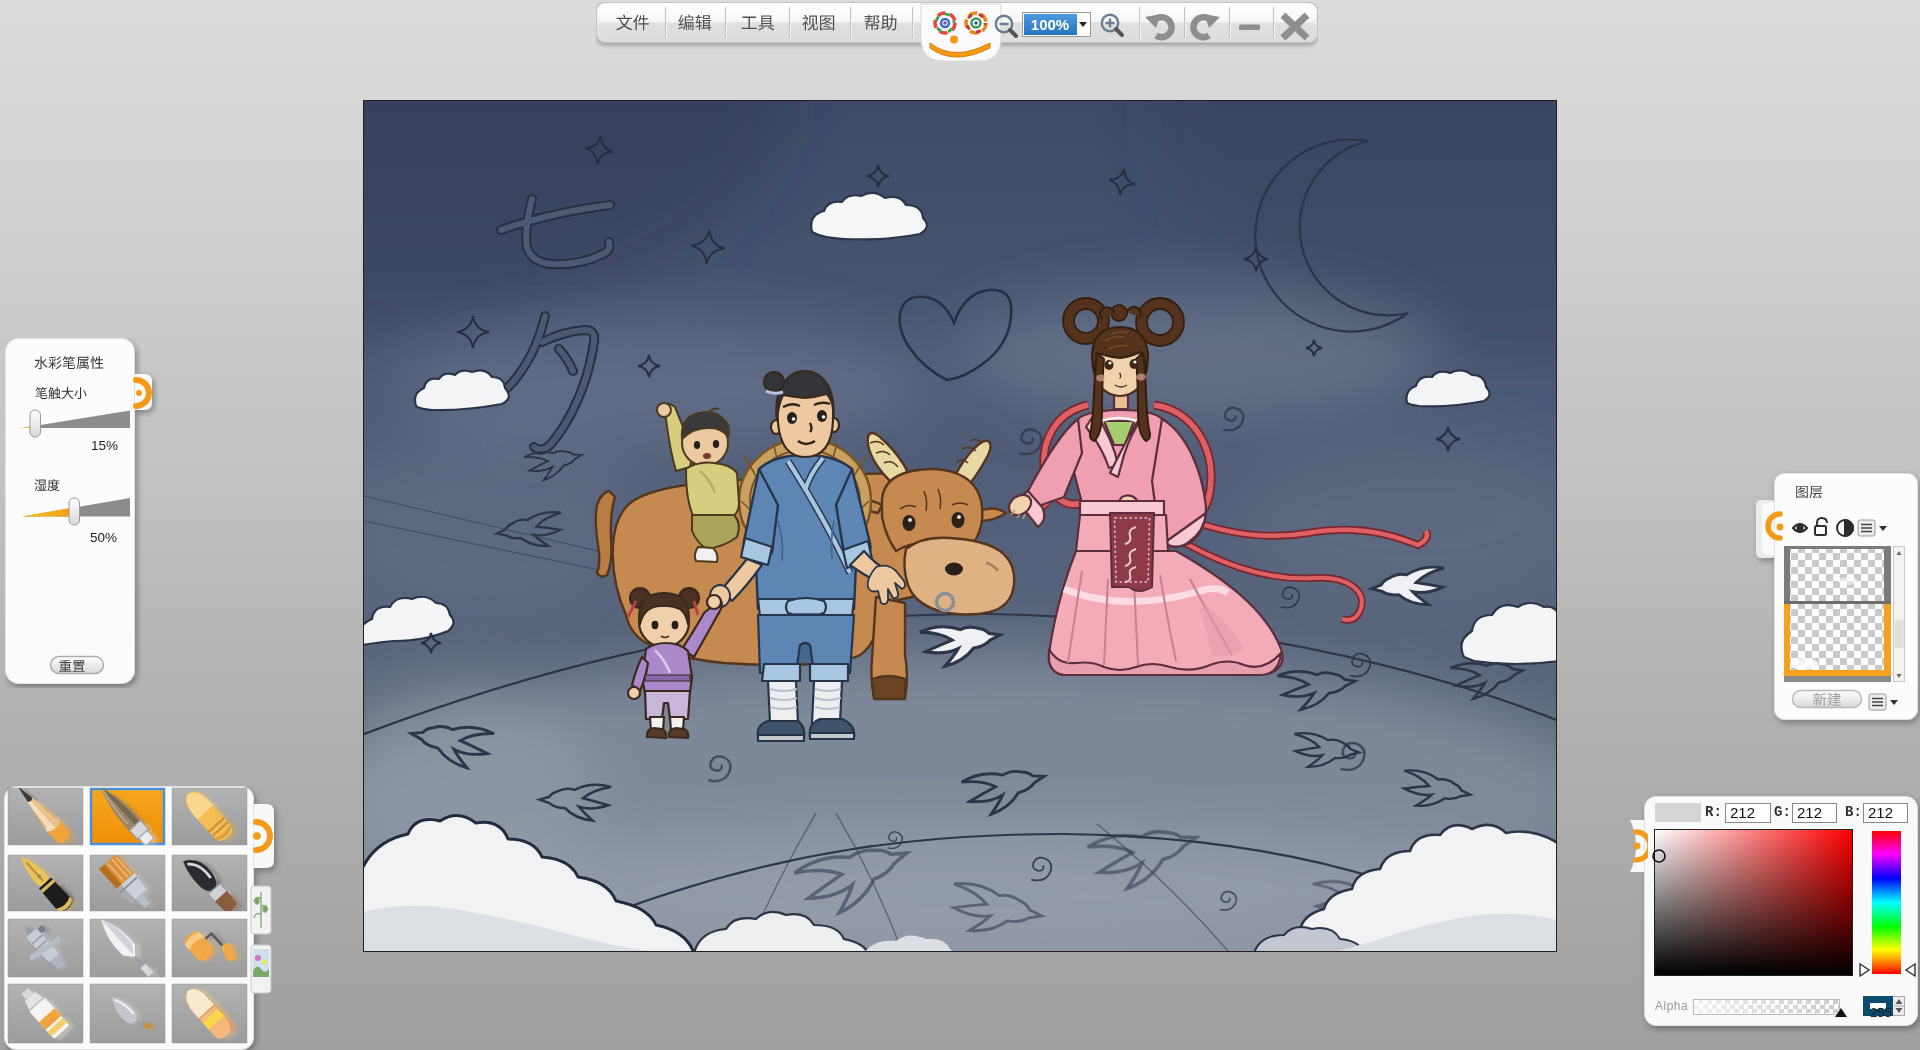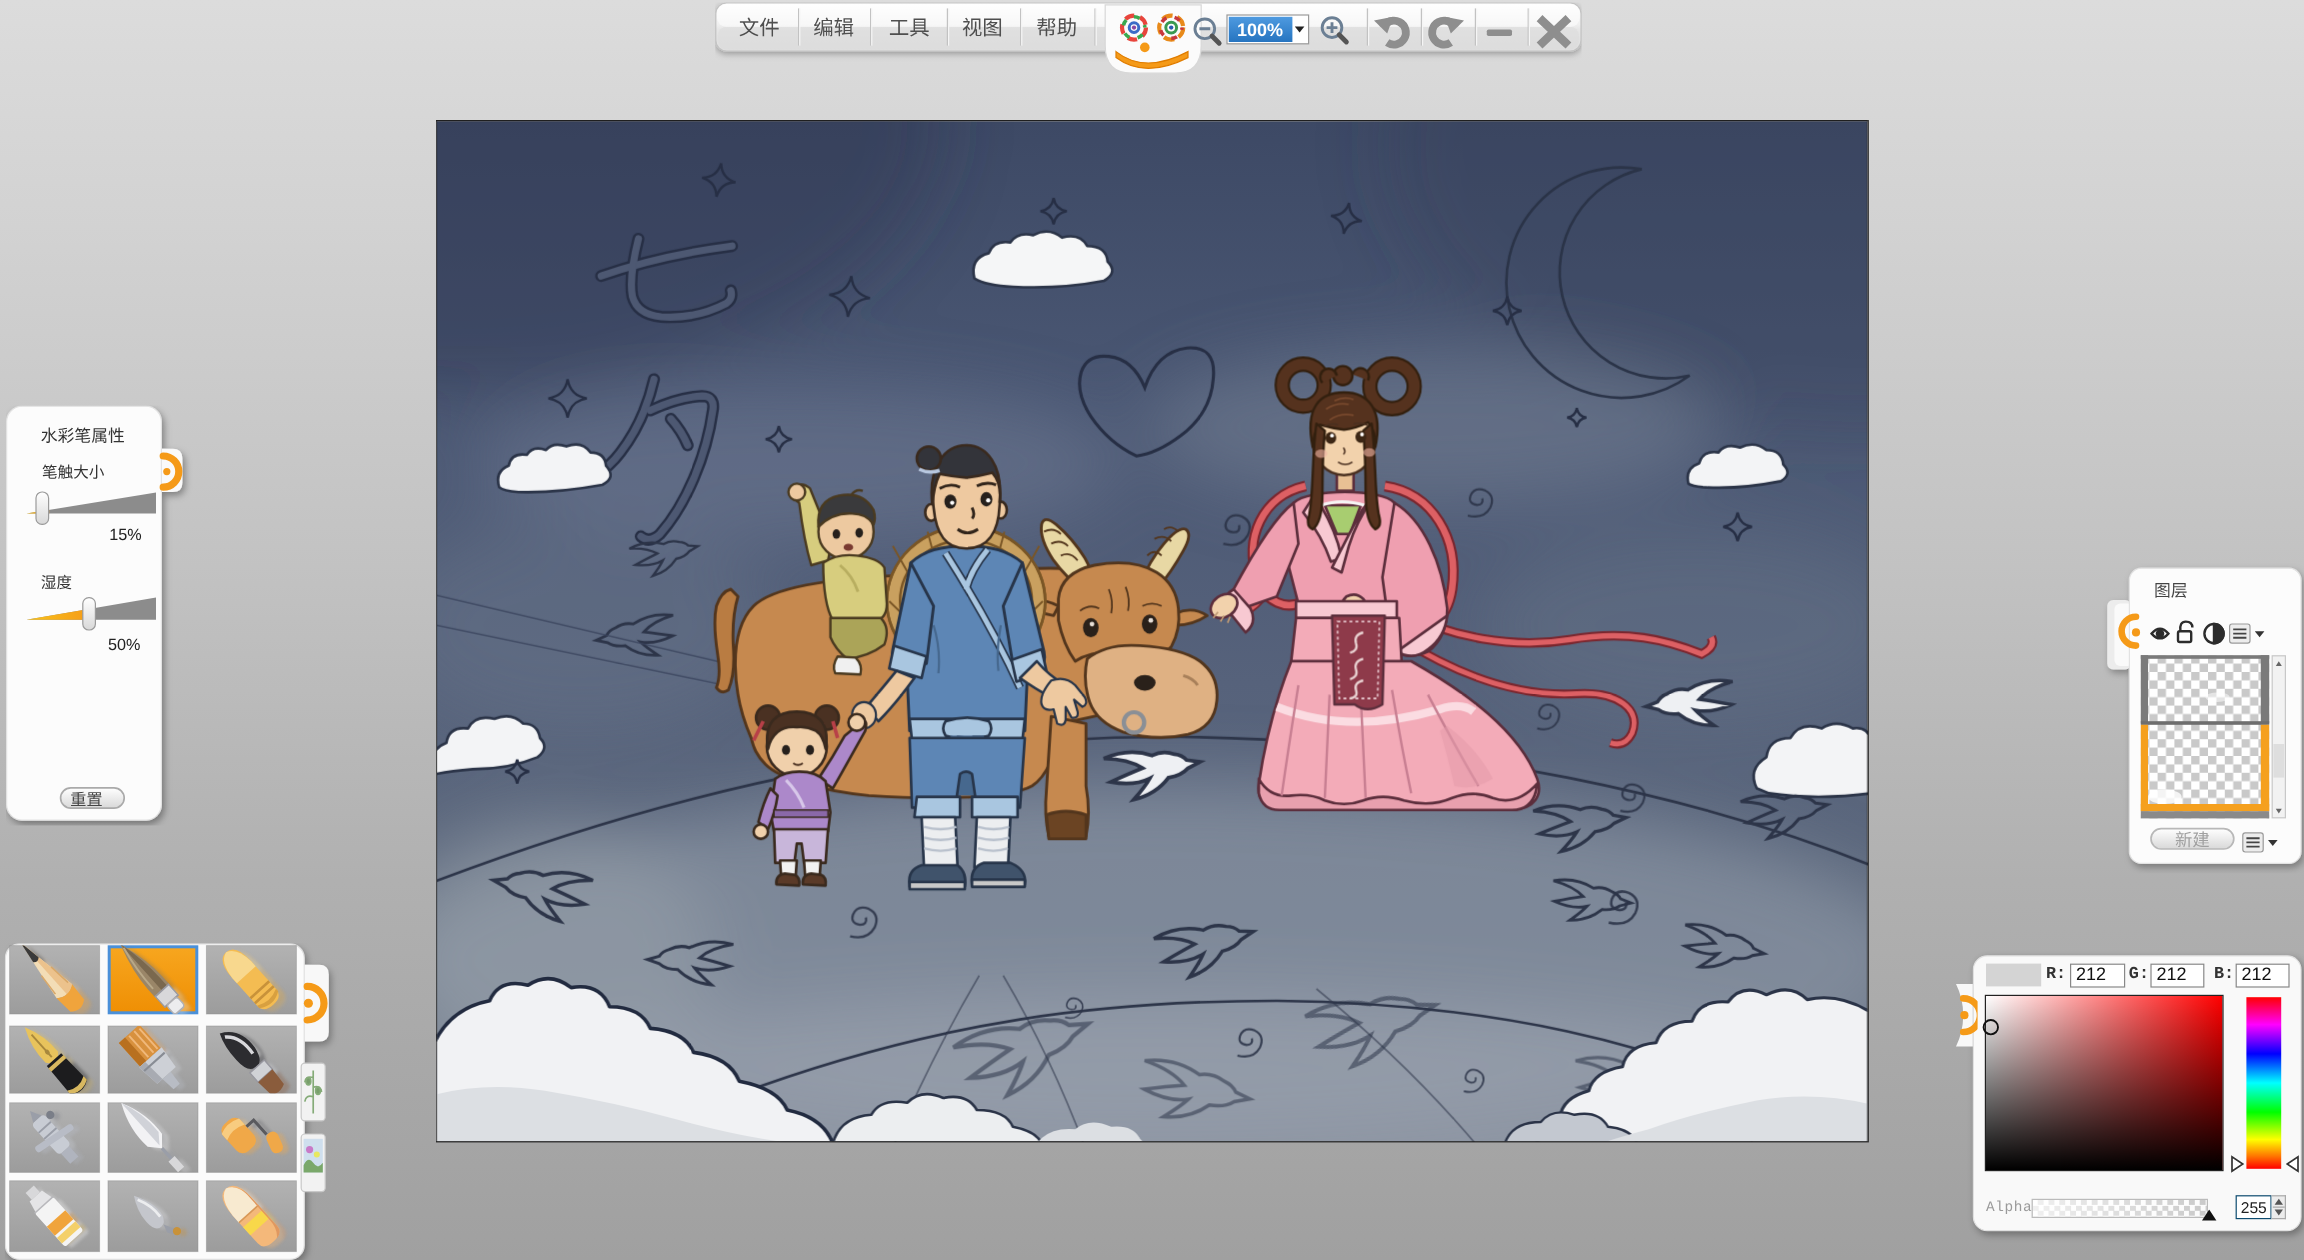--- a/index.html
+++ b/index.html
@@ -856,23 +856,23 @@
 <div class="abs" style="left:1863px;top:803px;width:45px;height:20px;background:#fff;border:1px solid #888;font-size:15px;color:#111;padding-left:4px">212</div>
 <div class="abs" style="left:1654px;top:829px;width:199px;height:147px;border:1px solid #222;background:linear-gradient(to top,#000,rgba(0,0,0,0)),linear-gradient(to right,#fff,#f00)"></div>
 <svg class="abs" style="left:1648px;top:845px" width="22" height="22">
     <circle cx="11" cy="11" r="6" fill="none" stroke="#111" stroke-width="1.6"></circle>
   </svg>
 <div class="abs" style="left:1872px;top:831px;width:29px;height:143px;background:linear-gradient(180deg,#f00 0%,#f0f 16%,#00f 33%,#0ff 50%,#0f0 67%,#ff0 83%,#ff7000 93%,#f00 100%)"></div>
 <svg class="abs" style="left:1858px;top:962px" width="60" height="16">
  <path d="M2 2 L2 14 L11 8 Z" fill="#fff" stroke="#333" stroke-width="1.4"></path>
  <path d="M57 2 L57 14 L48 8 Z" fill="#fff" stroke="#333" stroke-width="1.4"></path>
 </svg>
-<div class="abs" style="left:1655px;top:999px;font-family:Liberation Mono, monospace;font-size:12px;color:#9a9a9a;letter-spacing:0.5px">Alpha</div>
+<div class="abs" style="left:1655px;top:999px;font-family:Liberation Sans, sans-serif;font-size:12px;color:#9a9a9a;letter-spacing:0.5px">Alpha</div>
 <div class="abs" style="left:1693px;top:999px;width:147px;height:16px;border:1px solid #bbb;background:linear-gradient(to right,rgba(255,255,255,0.75),rgba(235,235,235,0.15)),repeating-conic-gradient(#c4c4c4 0% 25%,#fff 0% 50%);background-size:100% 100%,9px 9px"></div>
 <svg class="abs" style="left:1834px;top:1008px" width="14" height="10">
     <path d="M7 0 L13 9 L1 9 Z" fill="#111"></path>
   </svg>
-<div class="abs" style="left:1863px;top:996px;width:30px;height:20px;background:#fff;border:1px solid #0c4a6e;font-size:13px;color:#222;text-align:right;padding:2px 3px 0 0">255</div>
+<div class="abs" style="left:1863px;top:996px;width:30px;height:20px;background:#fff;border:7px solid #0c4a6e;font-size:13px;color:#222;text-align:right;padding:2px 3px 0 0">255</div>
 <div class="abs" style="left:1893px;top:996px;width:12px;height:20px;background:#ececec;border:1px solid #aaa;border-left:none"></div>
 <svg class="abs" style="left:1893px;top:996px" width="12" height="20">
     <path d="M6 3 L9.5 8 L2.5 8 Z" fill="#555"></path>
     <path d="M6 17 L9.5 12 L2.5 12 Z" fill="#555"></path>
     <path d="M1 10 L11 10" stroke="#aaa" stroke-width="1"></path>
   </svg>
 </body></html>

